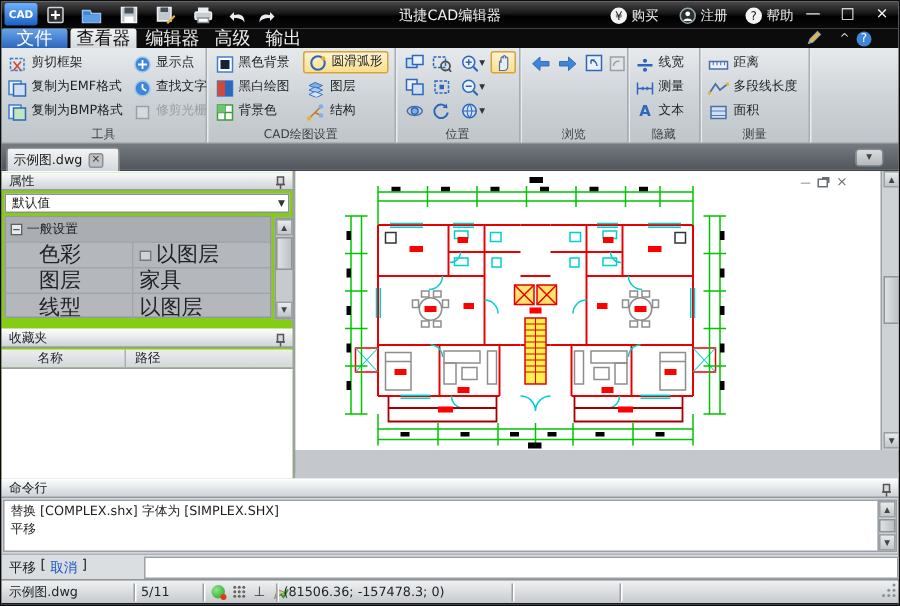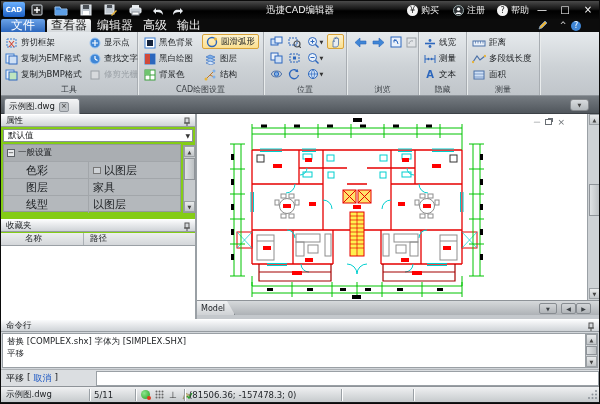--- a/index.html
+++ b/index.html
@@ -58,21 +58,21 @@
   
   .leftpanel{position:absolute;left:0;top:113px;width:196px;height:205px;background:#84cc16;border-right:2px solid #9aa0a5;}
   .phdr{position:absolute;left:0;width:100%;height:13px;background:linear-gradient(#fafbfc,#cfd3d7);
     border-top:1px solid #fff;border-bottom:1px solid #969ca1;font-size:8.5px;color:#1a1d20;
     display:flex;align-items:center;padding:0 5px;}
   .pin{position:absolute;right:4px;top:2px;}
   .combo{position:absolute;left:2px;top:15px;width:190px;height:13px;background:#fff;border:1px solid #8a9095;
     font-size:8.5px;color:#16181a;display:flex;align-items:center;padding:0 4px;}
   .combo .dd2{position:absolute;right:2px;font-size:6px;color:#333;}
   .pgrid{position:absolute;left:2px;top:30px;width:178px;height:68px;background:#b4b8bc;border:1px solid #94999e;}
-  .prow{position:absolute;left:0;width:100%;height:17px;border-bottom:1px solid #a2a6aa;display:flex;align-items:center;font-size:11px;color:#202326;}
+  .prow{position:absolute;left:0;width:100%;height:17px;border-bottom:1px solid #a2a6aa;display:flex;align-items:center;font-size:14px;color:#202326;}
   .prow .c1{width:84px;padding-left:22px;}
   .prow .c2{flex:1;border-left:1px solid #a2a6aa;padding-left:4px;height:100%;display:flex;align-items:center;gap:3px;}
   .prow.grp{background:#aaaeb2;font-size:8.5px;}
   .expander{width:8px;height:8px;border:1px solid #5c6166;background:#e8eaec;margin:0 3px 0 3px;
     display:flex;align-items:center;justify-content:center;font-size:7px;line-height:1;color:#222;}
   .swatch{width:8px;height:7px;background:#cfd3d7;border:1px solid #777;}
   .vscroll-s{position:absolute;right:-16px;top:0;width:13px;height:68px;background:#c6cacd;border:1px solid #94999e;}
   .sarrow{position:absolute;left:0;width:11px;height:11px;display:flex;align-items:center;justify-content:center;
     font-size:5px;color:#444;background:linear-gradient(#e9ebec,#c2c6c9);border:1px solid #9ba0a4;}
   .sthumb{position:absolute;left:0;width:11px;background:linear-gradient(90deg,#dfe2e4,#bdc1c4);border:1px solid #8f9499;}
@@ -609,26 +609,20 @@
         <span>—</span>
         <span class="rsq"></span>
         <span style="font-size:9px">×</span>
       </div>
     </div>
     <div class="vscroll">
       <span class="sarrow" style="top:0;left:1px">▲</span>
       <span class="sthumb" style="top:70px;left:1px;height:32px"></span>
       <span class="sarrow" style="bottom:1px;left:1px">▼</span>
     </div>
-    <div class="hrow">
-      <div class="modeltab">Model</div>
-      <span class="hbtn" style="left:342px;width:18px;font-size:5px">▼</span>
-      <span class="hbtn" style="left:364px;width:15px;font-size:6px">◀</span>
-      <span class="hbtn" style="left:379px;width:15px;font-size:6px">▶</span>
-    </div>
     <div class="abs" style="left:0;top:201px;width:404px;height:4px;background:#c4c8cc"></div>
   </div>
 
   <div class="cmdpanel">
     <div class="phdr" style="top:0">
       <span>命令行</span>
       <span class="pin">
         <svg width="8" height="10">
             <rect x="2" y="1" width="4" height="5" fill="#d6d9dc" stroke="#555"></rect>
             <path d="M1 6h6M4 6v3" stroke="#555"></path>

